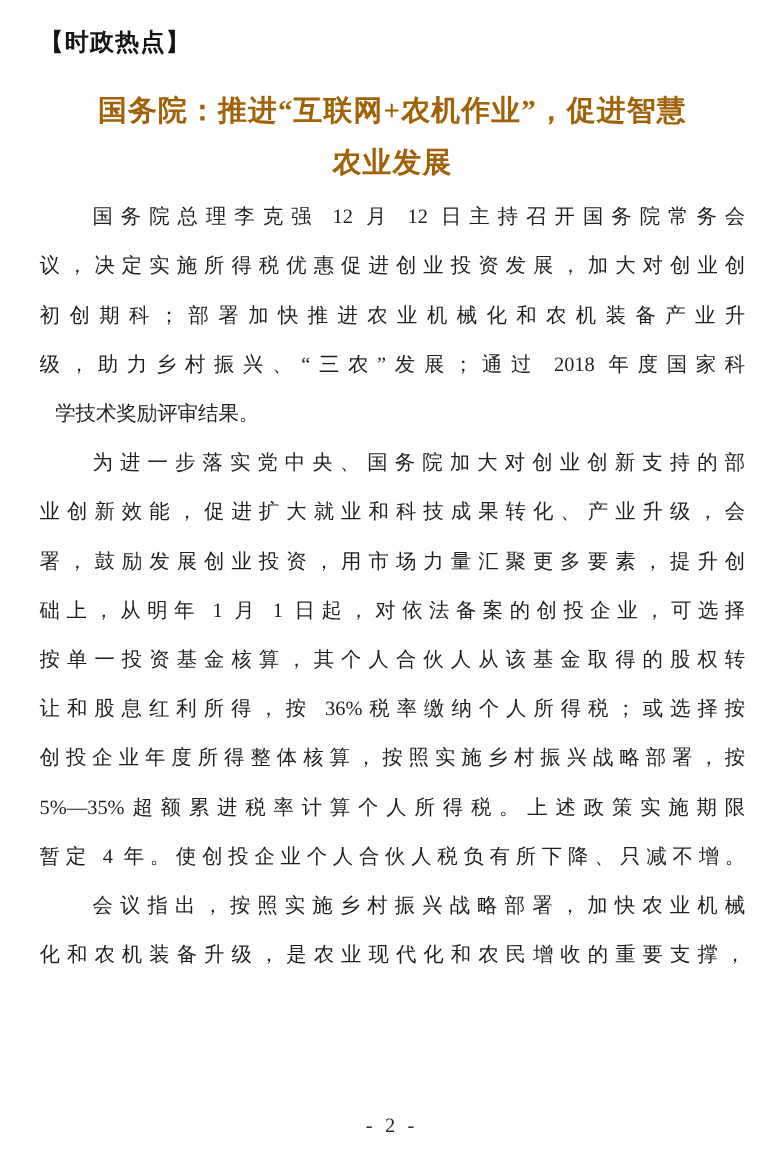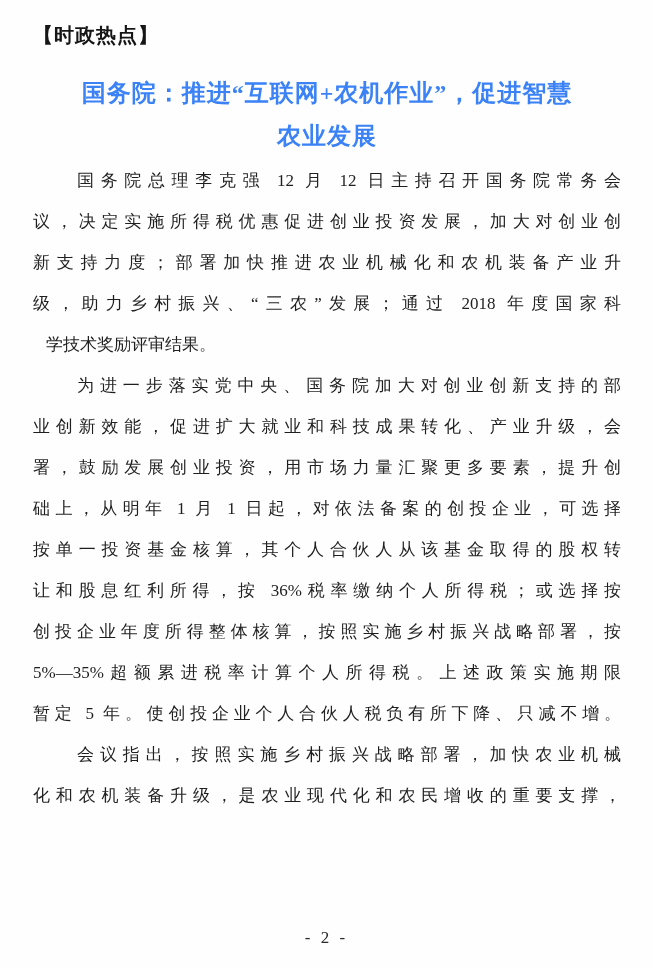--- a/index.html
+++ b/index.html
@@ -29,21 +29,21 @@
   .title {
     position: absolute;
     left: 33px;
     top: 72px;
     width: 588px;
     text-align: center;
     font-weight: bold;
     font-size: 24px;
     line-height: 43px;
     letter-spacing: 1px;
-    color: #3b82f6;
+    color: #a16207;
   }
   .body-text {
     position: absolute;
     left: 33px;
     top: 160px;
     width: 588px;
     font-size: 17px;
     color: #1f1f1f;
   }
   .line {
@@ -80,34 +80,34 @@
 
   <div class="title">
     <div>国务院：推进“互联网+农机作业”，促进智慧</div>
     <div>农业发展</div>
   </div>
 
   <div class="body-text">
       <div>
         <div class="line indent">国务院总理李克强 12 月 12 日主持召开国务院常务会</div>
         <div class="line">议，决定实施所得税优惠促进创业投资发展，加大对创业创</div>
-        <div class="line">新支持力度；部署加快推进农业机械化和农机装备产业升</div>
+        <div class="line">初创期科；部署加快推进农业机械化和农机装备产业升</div>
         <div class="line">级，助力乡村振兴、“三农”发展；通过 2018 年度国家科</div>
         <div class="line short">学技术奖励评审结果。</div>
       </div>
       <div>
         <div class="line indent">为进一步落实党中央、国务院加大对创业创新支持的部</div>
         <div class="line">业创新效能，促进扩大就业和科技成果转化、产业升级，会</div>
         <div class="line">署，鼓励发展创业投资，用市场力量汇聚更多要素，提升创</div>
         <div class="line">础上，从明年 1 月 1 日起，对依法备案的创投企业，可选择</div>
         <div class="line">按单一投资基金核算，其个人合伙人从该基金取得的股权转</div>
         <div class="line">让和股息红利所得，按 36%税率缴纳个人所得税；或选择按</div>
         <div class="line">创投企业年度所得整体核算，按照实施乡村振兴战略部署，按</div>
         <div class="line">5%—35%超额累进税率计算个人所得税。上述政策实施期限</div>
-        <div class="line">暂定 5 年。使创投企业个人合伙人税负有所下降、只减不增。</div>
+        <div class="line">暂定 4 年。使创投企业个人合伙人税负有所下降、只减不增。</div>
       </div>
       <div>
         <div class="line indent">会议指出，按照实施乡村振兴战略部署，加快农业机械</div>
         <div class="line">化和农机装备升级，是农业现代化和农民增收的重要支撑，</div>
       </div>
     </div>
 
   <div class="page-number">- 2 -</div>
 
 </div>

